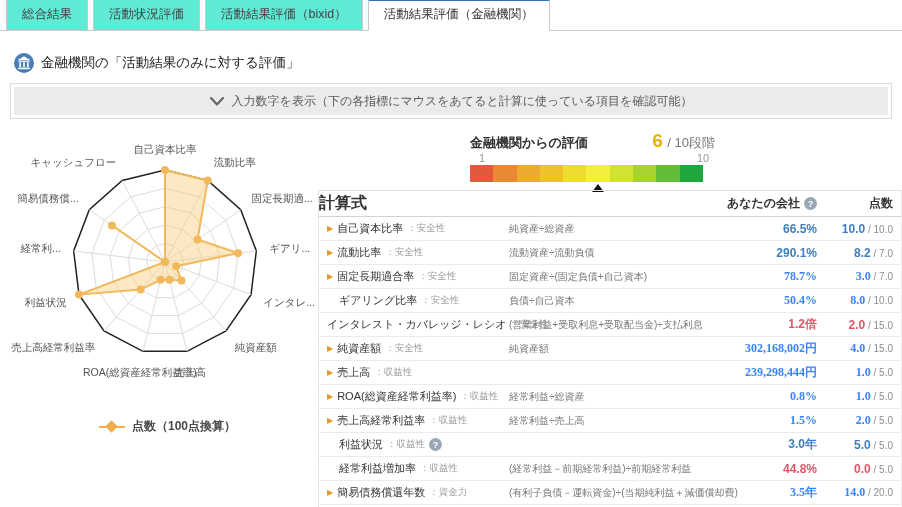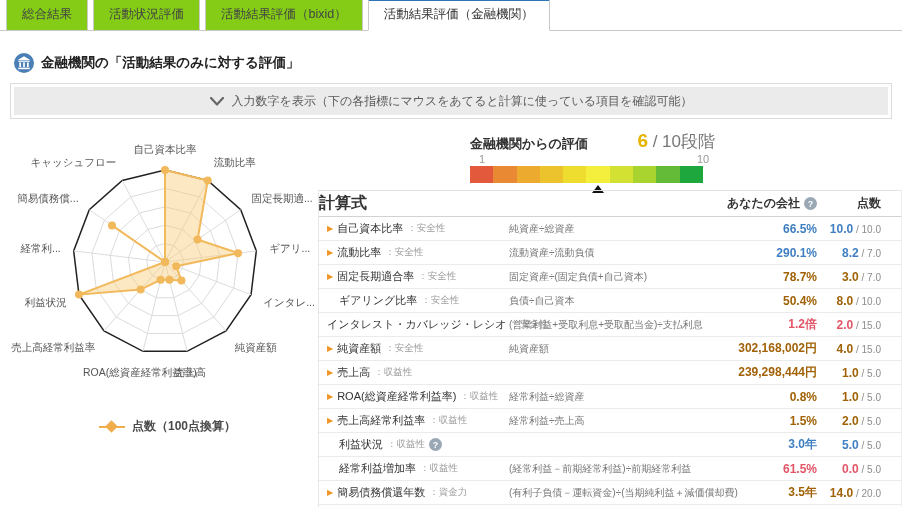--- a/index.html
+++ b/index.html
@@ -2,27 +2,27 @@
 <html><head>
 <meta charset="utf-8">
 <style>
   * { margin:0; padding:0; box-sizing:border-box; }
   html,body { width:902px; height:507px; background:#fff; overflow:hidden;
     font-family:"Liberation Sans","DejaVu Sans",sans-serif; }
   body { position:relative; }
 
   
   .tabbar { position:absolute; left:0; top:7; width:902px; height:31px; border-bottom:1px solid #c9c9c9; padding-left:6px; display:flex; align-items:flex-end; }
-  .tab { font-size:12.5px; color:#444; background:#84cc16; border:1px solid #c9c9c9; border-bottom:none; padding:6px 15px 7px; margin-right:5px; cursor:pointer; white-space:nowrap; }
+  .tab { font-size:12.5px; color:#444; background:#5eead4; border:1px solid #c9c9c9; border-bottom:none; padding:6px 15px 7px; margin-right:5px; cursor:pointer; white-space:nowrap; }
   .tab.active { background:#fff; color:#333; border-top:3px solid #2e75b6; padding-top:5px; margin-bottom:-1px; border-bottom:1px solid #fff; }
 
   
   .section-title { position:absolute; left:14px; top:53px; display:flex; align-items:center; gap:7px; }
   .bank-badge { width:20px; height:20px; flex:0 0 aupx; }
-  .section-title h1 { font-size:13.5px; font-weight:bold; color:#222; }
+  .section-title h1 { font-size:13.5px; font-weight:normal; color:#222; }
 
   
   .collapse-wrap { position:absolute; left:10px; right:10px; top:83px; border:1px solid #dcdcdc; padding:3px; background:#fff; }
   .collapse-bar { background:#ebebeb; height:28px; display:flex; align-items:center; justify-content:center; gap:8px; cursor:pointer; }
   .collapse-bar span { font-size:12px; color:#5a5a5a; }
 
   
   .radar-panel { position:absolute; left:0; top:116px; width:335px; height:340px; }
   .radar-label { font-size:10.5px; fill:#555; }
   .radar-legend { position:absolute; left:0; top:418px; width:335px; display:flex; justify-content:center; align-items:center; gap:7px; }
@@ -30,48 +30,48 @@
   .legend-marker .line { position:absolute; left:0; top:4px; width:26px; height:2px; background:#f0ad4e; }
   .legend-marker .diamond { position:absolute; left:8px; top:0; width:9px; height:9px; background:#f0ad4e; transform:rotate(45deg); }
   .radar-legend span { font-size:12px; font-weight:bold; color:#4a4a4a; }
 
   
   .gauge { position:absolute; left:470px; top:130px; width:245px; }
   .gauge-head { display:flex; justify-content:space-between; align-items:flex-end; }
   .gauge-title { font-size:13px; font-weight:bold; color:#333; }
   .gauge-score-wrap { white-space:nowrap; }
   .gauge-score { font-size:19px; font-weight:bold; color:#e6b400; }
-  .gauge-scale-suffix { font-size:17px; color:#777;margin-top:12px; }
+  .gauge-scale-suffix { font-size:13px; color:#777;margin-top:12px; }
   .gauge-ticks { position:relative; height:13px; width:233px; }
   .gauge-ticks .tick { position:absolute; top:0; font-size:11px; color:#999; }
   .tick-min { left:12px; transform:translateX(-50%); }
   .tick-max { right:0; transform:translateX(50%); }
   .gauge-bar { width:233px; height:17px; display:flex; }
   .gauge-bar .seg { flex:1; }
   .gauge-pointer-row { position:relative; width:233px; height:10px; }
   .gauge-pointer { position:absolute; top:2px; width:0; height:0; border-left:6px solid transparent; border-right:6px solid transparent; border-bottom:8px solid #111; transform:translateX(-50%); }
 
   
   .table { position:absolute; left:318px; top:190px; width:584px; height:317px; border-top:1px solid #e3e3e3; border-left:1px solid #e7e7e7; border-right:1px solid #eee; overflow:hidden; }
   .thead { display:flex; align-items:center; height:26px; border-bottom:1px solid #d2d2d2; font-weight:bold; font-size:12px; color:#333; }
   .trow { display:flex; align-items:center; height:24px; border-bottom:1px solid #ebebeb; font-size:11px; background:#fff; }
   .c1 { width:190px; flex:0 0 190px; padding-left:8px; white-space:nowrap; overflow:visible; display:flex; align-items:center; }
   .c2 { flex:1 1 auto; min-width:0; white-space:nowrap; overflow:visible; font-size:10px; color:#777; }
   .c3 { width:118px; flex:0 0 118px; text-align:right; font-weight:bold; font-size:12px; white-space:nowrap; }
-  .c4 { width:84px; flex:0 0 84px; text-align:right; padding-right:20px; white-space:nowrap; }
+  .c4 { width:84px; flex:0 0 84px; text-align:right; padding-right:8px; white-space:nowrap; }
   .thead .c3 { font-size:12px; }
   .arrow { color:#ef9429; font-size:8px; margin-right:4px; }
   .no-arrow { display:inline-block; width:12px; }
   .rname { font-size:11px; color:#333; }
   .rcat { font-size:9.5px; color:#9a9a9a; margin-left:4px; }
   .score-main { font-weight:bold; font-size:12px; }
   .score-max { font-size:10px; color:#8d8d8d; }
   .val-blue { color:#3f7fc1; }
   .val-red { color:#e25566; }
-  .val-black { color:#a16207; }
+  .val-black { color:#3b82f6;font-family:Liberation Serif, serif; }
   .help-icon { display:inline-flex; align-items:center; justify-content:center; width:13px; height:13px; border-radius:50%; background:#9aa7b5; color:#fff; font-size:9px; font-weight:bold; margin-left:4px; vertical-align:middle; cursor:pointer; }
 </style>
 </head>
 <body>
 
 <div class="tabbar">
   <div class="tab">総合結果</div>
   <div class="tab">活動状況評価</div>
   <div class="tab">活動結果評価（bixid）</div>
   <div class="tab active">活動結果評価（金融機関）</div>
@@ -295,21 +295,21 @@
         <div class="c3 val-blue">3.0年</div>
         <div class="c4"><span class="score-main val-blue">5.0</span><span class="score-max"> / 5.0</span></div>
       </div>
       <div class="trow">
         <div class="c1">
           <span class="no-arrow"></span>
           <span class="rname">経常利益増加率</span>
           <span class="rcat">：収益性</span>
         </div>
         <div class="c2">(経常利益－前期経常利益)÷前期経常利益</div>
-        <div class="c3 val-red">61.5%</div>
+        <div class="c3 val-red">44.8%</div>
         <div class="c4"><span class="score-main val-red">0.0</span><span class="score-max"> / 5.0</span></div>
       </div>
       <div class="trow">
         <div class="c1">
           <span class="arrow">▶</span>
           <span class="rname">簡易債務償還年数</span>
           <span class="rcat">：資金力</span>
         </div>
         <div class="c2">(有利子負債－運転資金)÷(当期純利益＋減価償却費)</div>
         <div class="c3 val-black">3.5年</div>

